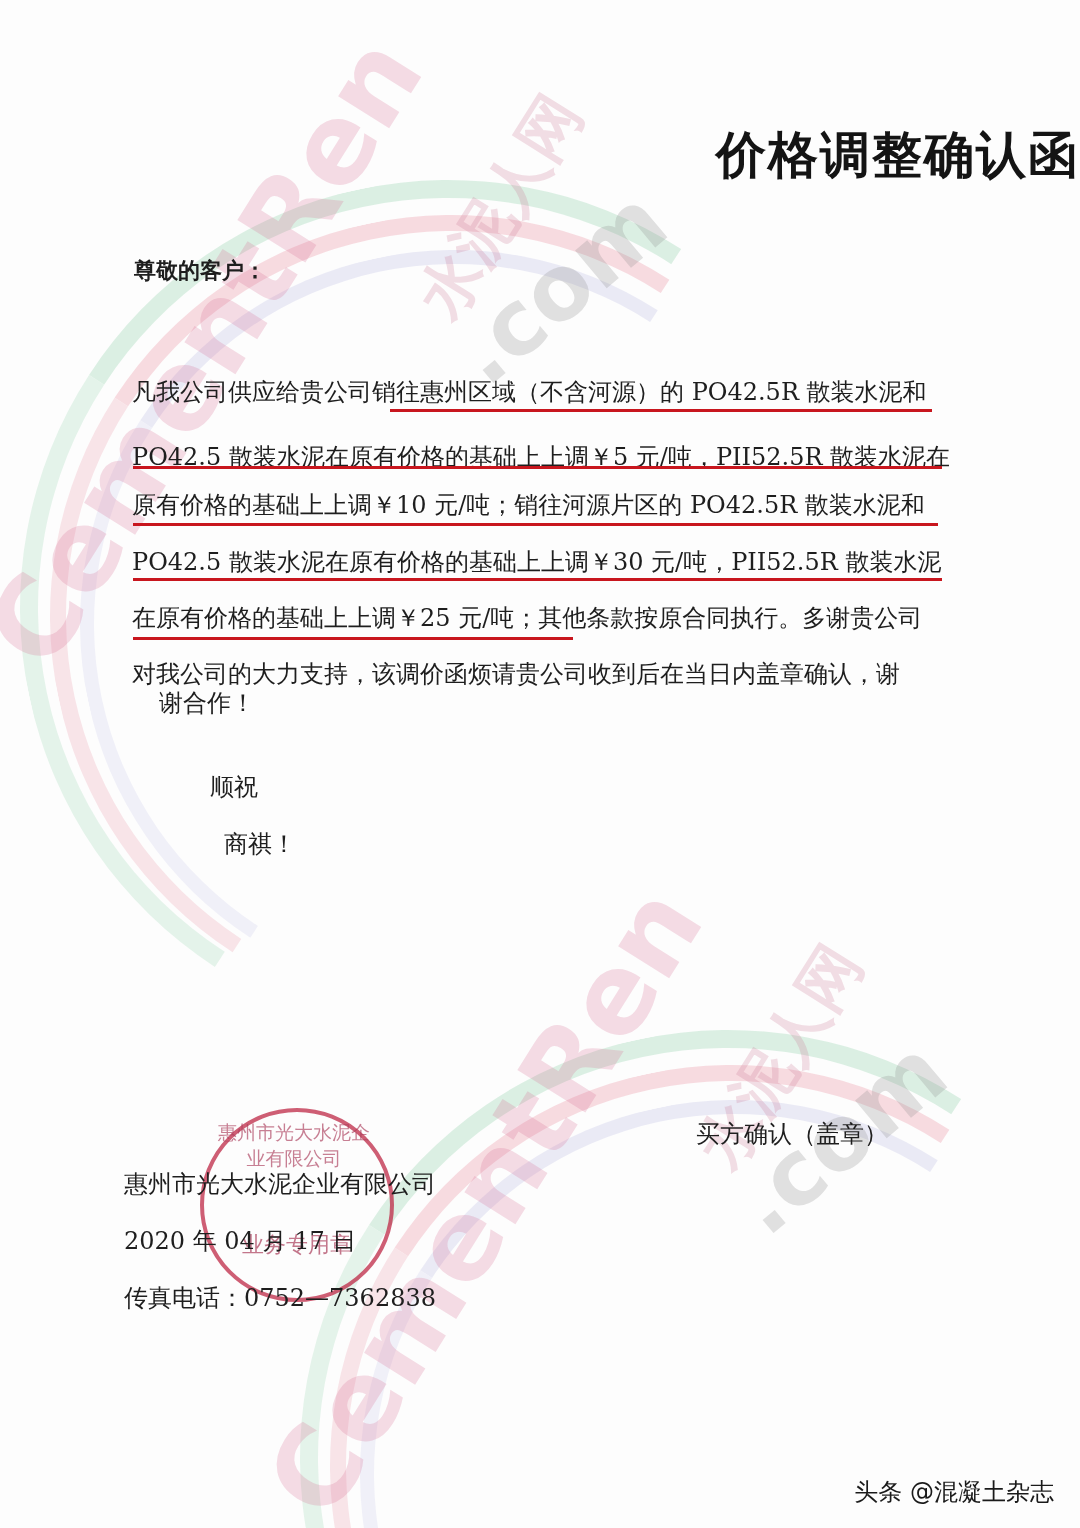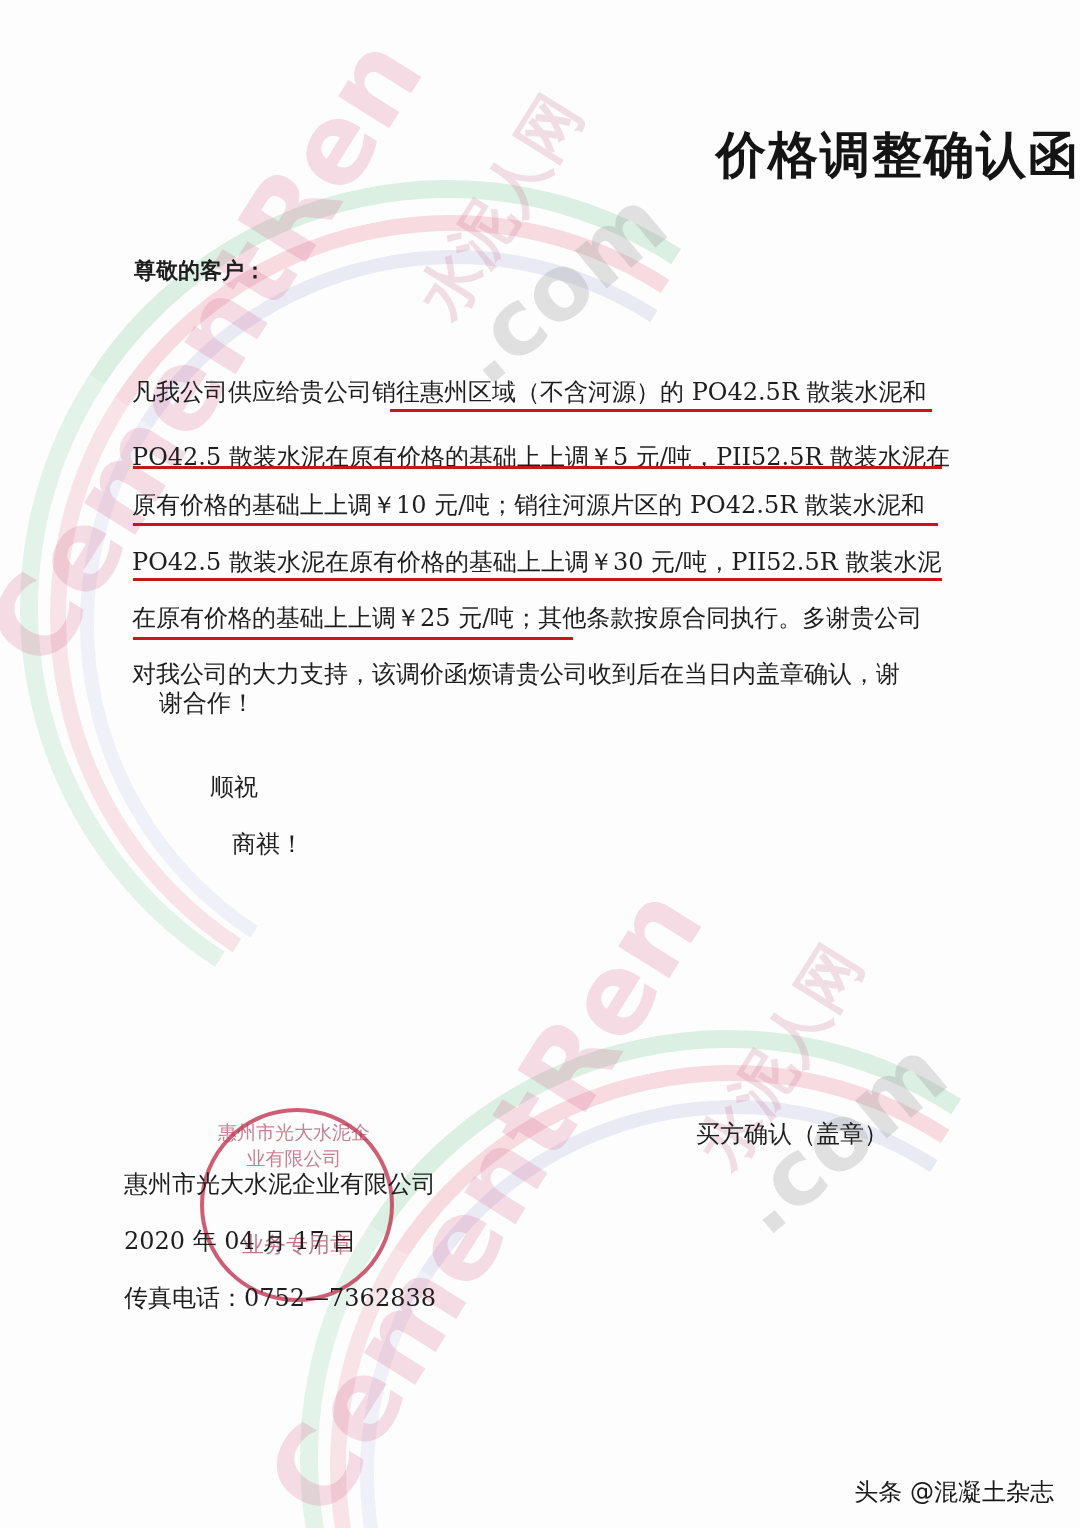--- a/index.html
+++ b/index.html
@@ -80,21 +80,21 @@
   <div class="line" style="left:132px;top:659px;">对我公司的大力支持，该调价函烦请贵公司收到后在当日内盖章确认，谢</div>
   <div class="line" style="left:132px;top:688px;margin-left:27px;">谢合作！</div>
 
   <div class="uline" style="left:390px;top:409px;width:542px;"></div>
   <div class="uline" style="left:133px;top:466px;width:809px;"></div>
   <div class="uline" style="left:133px;top:523px;width:805px;"></div>
   <div class="uline" style="left:133px;top:578px;width:809px;"></div>
   <div class="uline" style="left:133px;top:637px;width:440px;"></div>
 
   <div class="line" style="left:180px;top:772px;margin-left:30px;">顺祝</div>
-  <div class="line" style="left:232px;top:829px;">商祺！</div>
+  <div class="line" style="left:224px;top:829px;">商祺！</div>
 
   <div class="stamp">
     <div class="stamp-ring">惠州市光大水泥企业有限公司</div>
     <div class="stamp-label">业务专用章</div>
   </div>
 
   <div class="line" style="left:124px;top:1169px;">惠州市光大水泥企业有限公司</div>
   <div class="line" style="left:696px;top:1119px;">买方确认（盖章）</div>
   <div class="line" style="left:124px;top:1226px;">2020 年 04 月 17 日</div>
   <div class="line" style="left:124px;top:1283px;">传真电话：0752—7362838</div>

